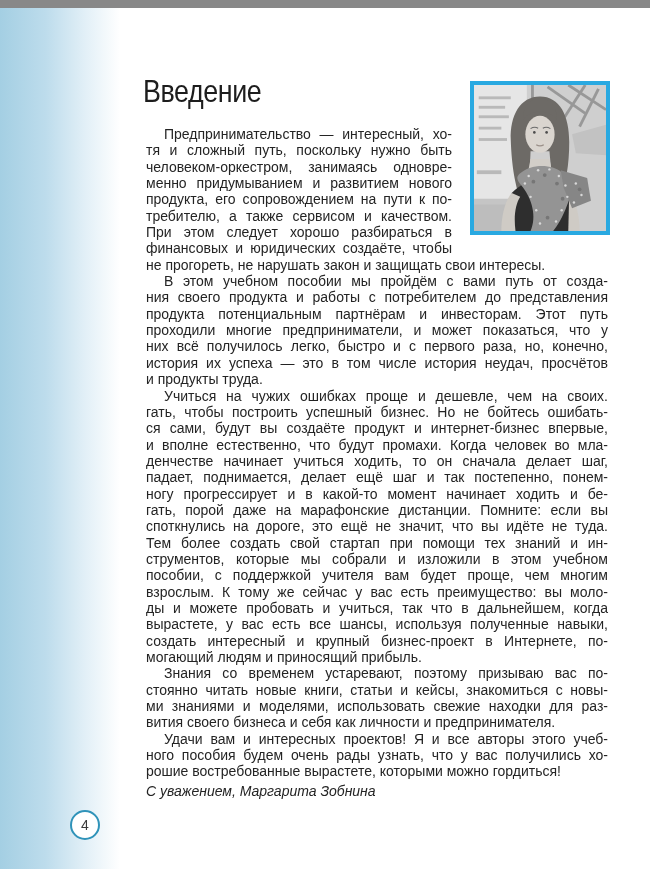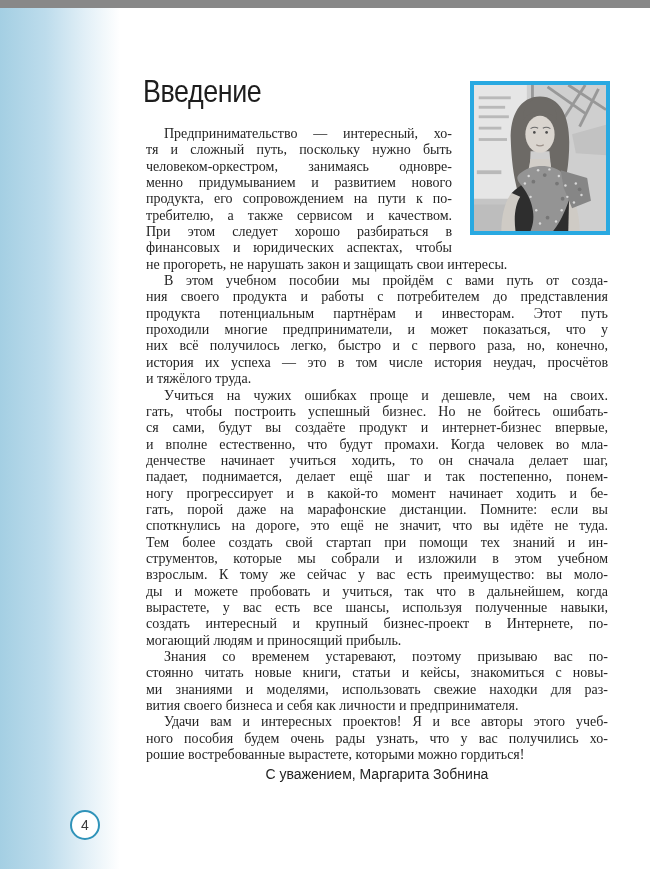--- a/index.html
+++ b/index.html
@@ -27,26 +27,26 @@
     position:absolute;left:470px;top:73px;width:140px;height:154px;
     border:4px solid var(--accent,#29a9e1);box-sizing:border-box;
     background:#d8d8d8;overflow:hidden;
   }
   .photo-frame svg{display:block;width:100%;height:100%;}
   .body-text{
     position:absolute;left:146px;top:118px;width:462px;
     font-size:14px;line-height:16.35px;
     color:#242424;
   }
-  .line{text-align:justify;text-align-last:justify;font-family:Liberation Serif, serif;}
+  .line{text-align:justify;text-align-last:justify;}
   .line.last{text-align:justify;text-align-last:left;}
   .line.narrow{width:306px;}
   .line.indent{text-indent:18px;}
   .signature{
-    margin-top:3px;text-align:center;
+    margin-top:3px;text-align:left;font-style:italic;
   }
   .page-badge{
     position:absolute;left:70px;top:802px;width:30px;height:30px;
     border-radius:50%;background:#ffffff;
     border:2px solid var(--badge_border,#2f93b9);box-sizing:border-box;
     display:flex;align-items:center;justify-content:center;
     font-size:14px;color:#3a3a3a;
   }
 </style>
 </head>
@@ -132,40 +132,41 @@
 
   <div class="body-text" id="body-text">
 
   <div class="line narrow indent">Предпринимательство — интересный, хо-</div>
       <div class="line narrow">тя и сложный путь, поскольку нужно быть</div>
       <div class="line narrow">человеком-оркестром, занимаясь одновре-</div>
       <div class="line narrow">менно придумыванием и развитием нового</div>
       <div class="line narrow">продукта, его сопровождением на пути к по-</div>
       <div class="line narrow">требителю, а также сервисом и качеством.</div>
       <div class="line narrow">При этом следует хорошо разбираться в</div>
-      <div class="line narrow">финансовых и юридических аспектах, чтобы</div>
+      <div class="line narrow">финансовых и юридических создаёте, чтобы</div>
       <div class="line last">не прогореть, не нарушать закон и защищать свои интересы.</div>
       <div class="line indent">В этом учебном пособии мы пройдём с вами путь от созда-</div>
       <div class="line">ния своего продукта и работы с потребителем до представления</div>
       <div class="line">продукта потенциальным партнёрам и инвесторам. Этот путь</div>
       <div class="line">проходили многие предприниматели, и может показаться, что у</div>
       <div class="line">них всё получилось легко, быстро и с первого раза, но, конечно,</div>
       <div class="line">история их успеха — это в том числе история неудач, просчётов</div>
-      <div class="line last">и тяжёлого труда.</div>
+      <div class="line last">и продукты труда.</div>
       <div class="line indent">Учиться на чужих ошибках проще и дешевле, чем на своих.</div>
       <div class="line">гать, чтобы построить успешный бизнес. Но не бойтесь ошибать-</div>
       <div class="line">ся сами, будут вы создаёте продукт и интернет-бизнес впервые,</div>
       <div class="line">и вполне естественно, что будут промахи. Когда человек во мла-</div>
       <div class="line">денчестве начинает учиться ходить, то он сначала делает шаг,</div>
       <div class="line">падает, поднимается, делает ещё шаг и так постепенно, понем-</div>
       <div class="line">ногу прогрессирует и в какой-то момент начинает ходить и бе-</div>
       <div class="line">гать, порой даже на марафонские дистанции. Помните: если вы</div>
       <div class="line">споткнулись на дороге, это ещё не значит, что вы идёте не туда.</div>
       <div class="line">Тем более создать свой стартап при помощи тех знаний и ин-</div>
       <div class="line">струментов, которые мы собрали и изложили в этом учебном</div>
+      <div class="line">пособии, с поддержкой учителя вам будет проще, чем многим</div>
       <div class="line">взрослым. К тому же сейчас у вас есть преимущество: вы моло-</div>
       <div class="line">ды и можете пробовать и учиться, так что в дальнейшем, когда</div>
       <div class="line">вырастете, у вас есть все шансы, используя полученные навыки,</div>
       <div class="line">создать интересный и крупный бизнес-проект в Интернете, по-</div>
       <div class="line last">могающий людям и приносящий прибыль.</div>
       <div class="line indent">Знания со временем устаревают, поэтому призываю вас по-</div>
       <div class="line">стоянно читать новые книги, статьи и кейсы, знакомиться с новы-</div>
       <div class="line">ми знаниями и моделями, использовать свежие находки для раз-</div>
       <div class="line last">вития своего бизнеса и себя как личности и предпринимателя.</div>
       <div class="line indent">Удачи вам и интересных проектов! Я и все авторы этого учеб-</div>

